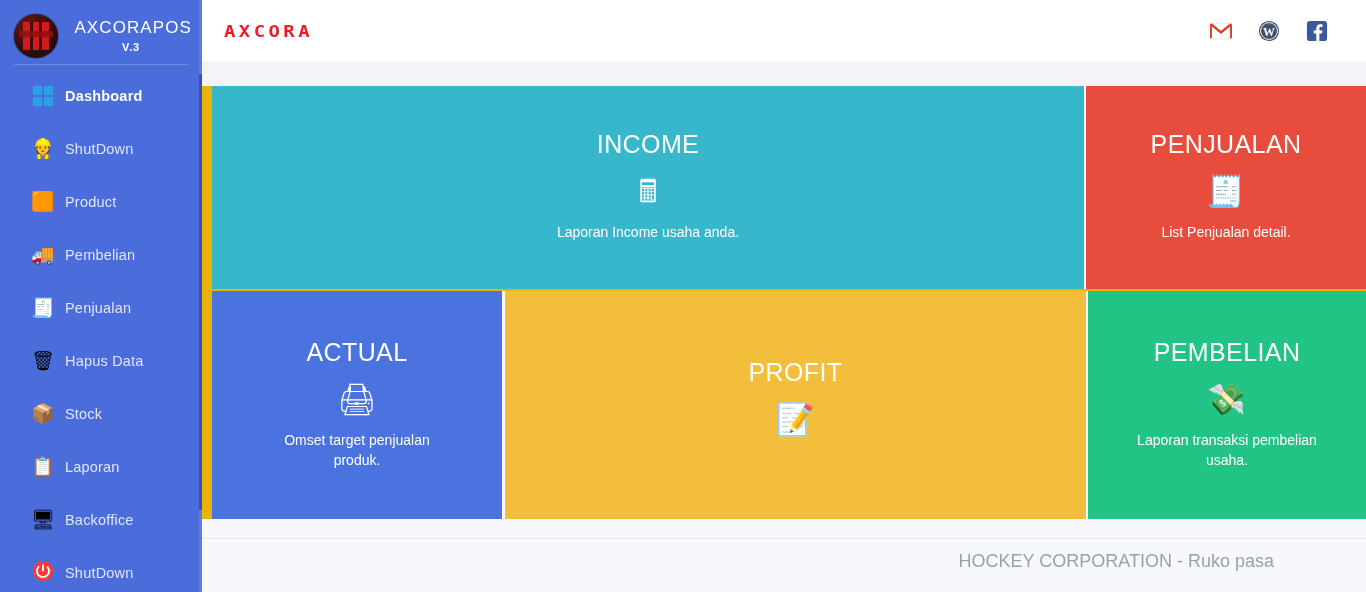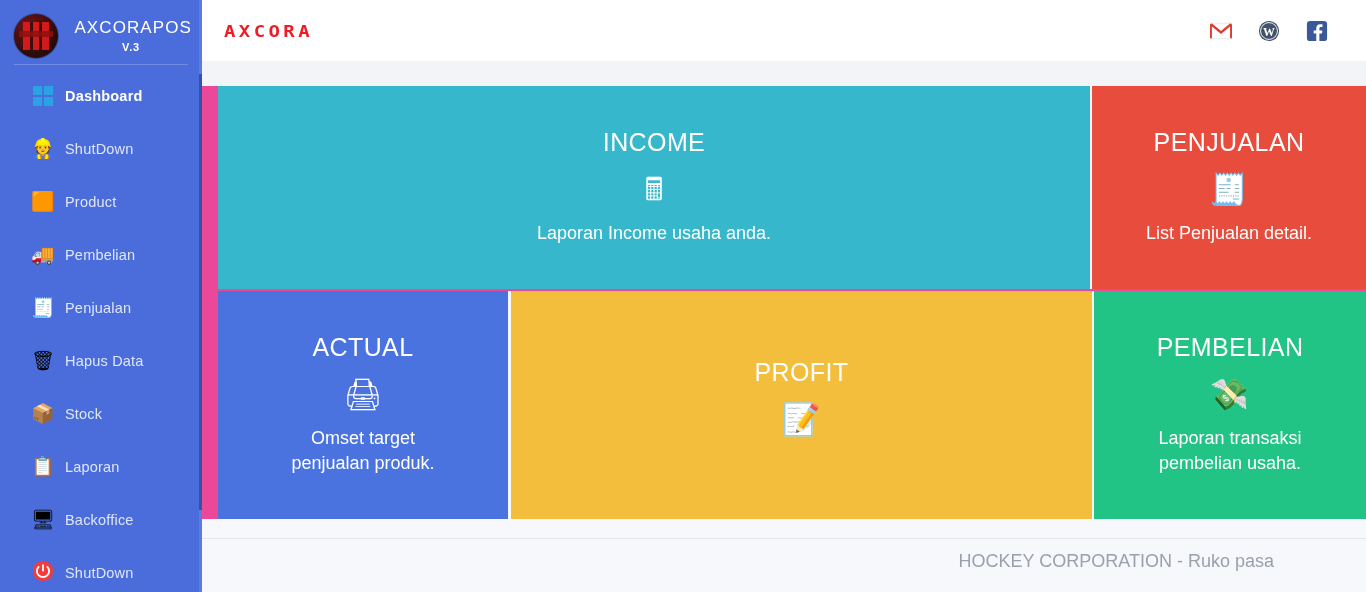--- a/index.html
+++ b/index.html
@@ -113,42 +113,42 @@
     font-family: "DejaVu Sans Mono", monospace;
     transform: scaleY(.86);
   }
   .topbar-spacer { flex: 1; }
   .topbar-icons { display: flex; align-items: center; gap: 26px; padding-right: 18px; }
   .tb-ico { width: 22px; height: 22px; cursor: pointer; display: block; }
 
   .content-strip { height: 25px; background: #f3f4f7; flex: 0 0 25px; }
 
   .tiles {
-    padding: 0 0 0 16px;
-    background: #ec4899;
+    padding: 0 0 0 10px;
+    background: #eab308;
     flex: 1;
   }
   .tile-row { display: flex; }
   .tile-row.r1 { height: 203px; }
   .tile-row.r2 { height: 228px; margin-top: 2px; }
 
   .tile {
     color: #ffffff;
     display: flex; flex-direction: column;
     align-items: center; justify-content: center;
     cursor: pointer;
     text-align: center;
     padding: 0 18px;
   }
   .tile-title {
     font-size: 25px; font-weight: normal;
     letter-spacing: .4px; line-height: 1;
   }
   .tile-ico { font-size: 31px; line-height: 1; margin: 19px 0 16px 0; }
-  .tile-desc { font-size: 18px; line-height: 1.38; max-width: 320px; }
+  .tile-desc { font-size: 14px; line-height: 1.38; max-width: 320px; }
 
   
   .t-income    { flex: 0 0 872px; background: #36b7cc; }
   .t-gap-a     { flex: 0 0 2px; background: #f7f8fb; }
   .t-penjualan { flex: 1; background: #e84c3c; }
   
   .t-actual    { flex: 0 0 290px; background: #4a73df; }
   .t-gap-b     { flex: 0 0 3px; background: #f7f8fb; }
   .t-profit    { flex: 0 0 581px; background: #f3be3c; }
   .t-gap-c     { flex: 0 0 2px; background: #f7f8fb; }

